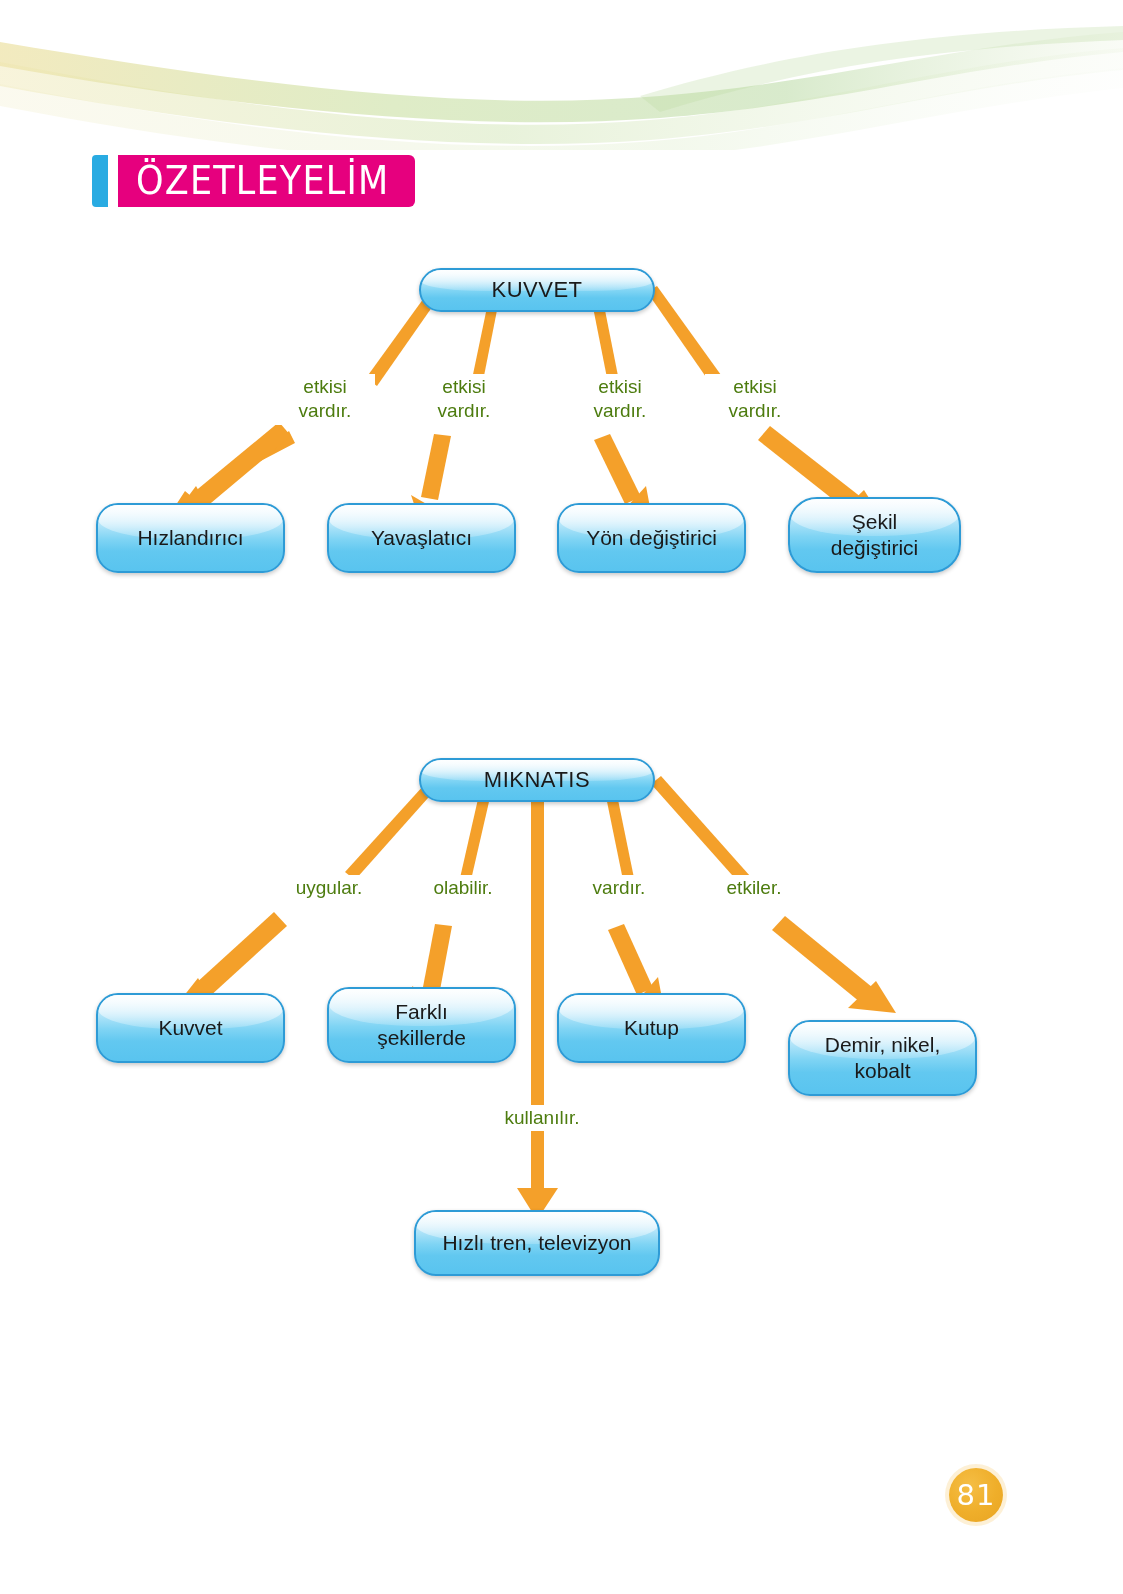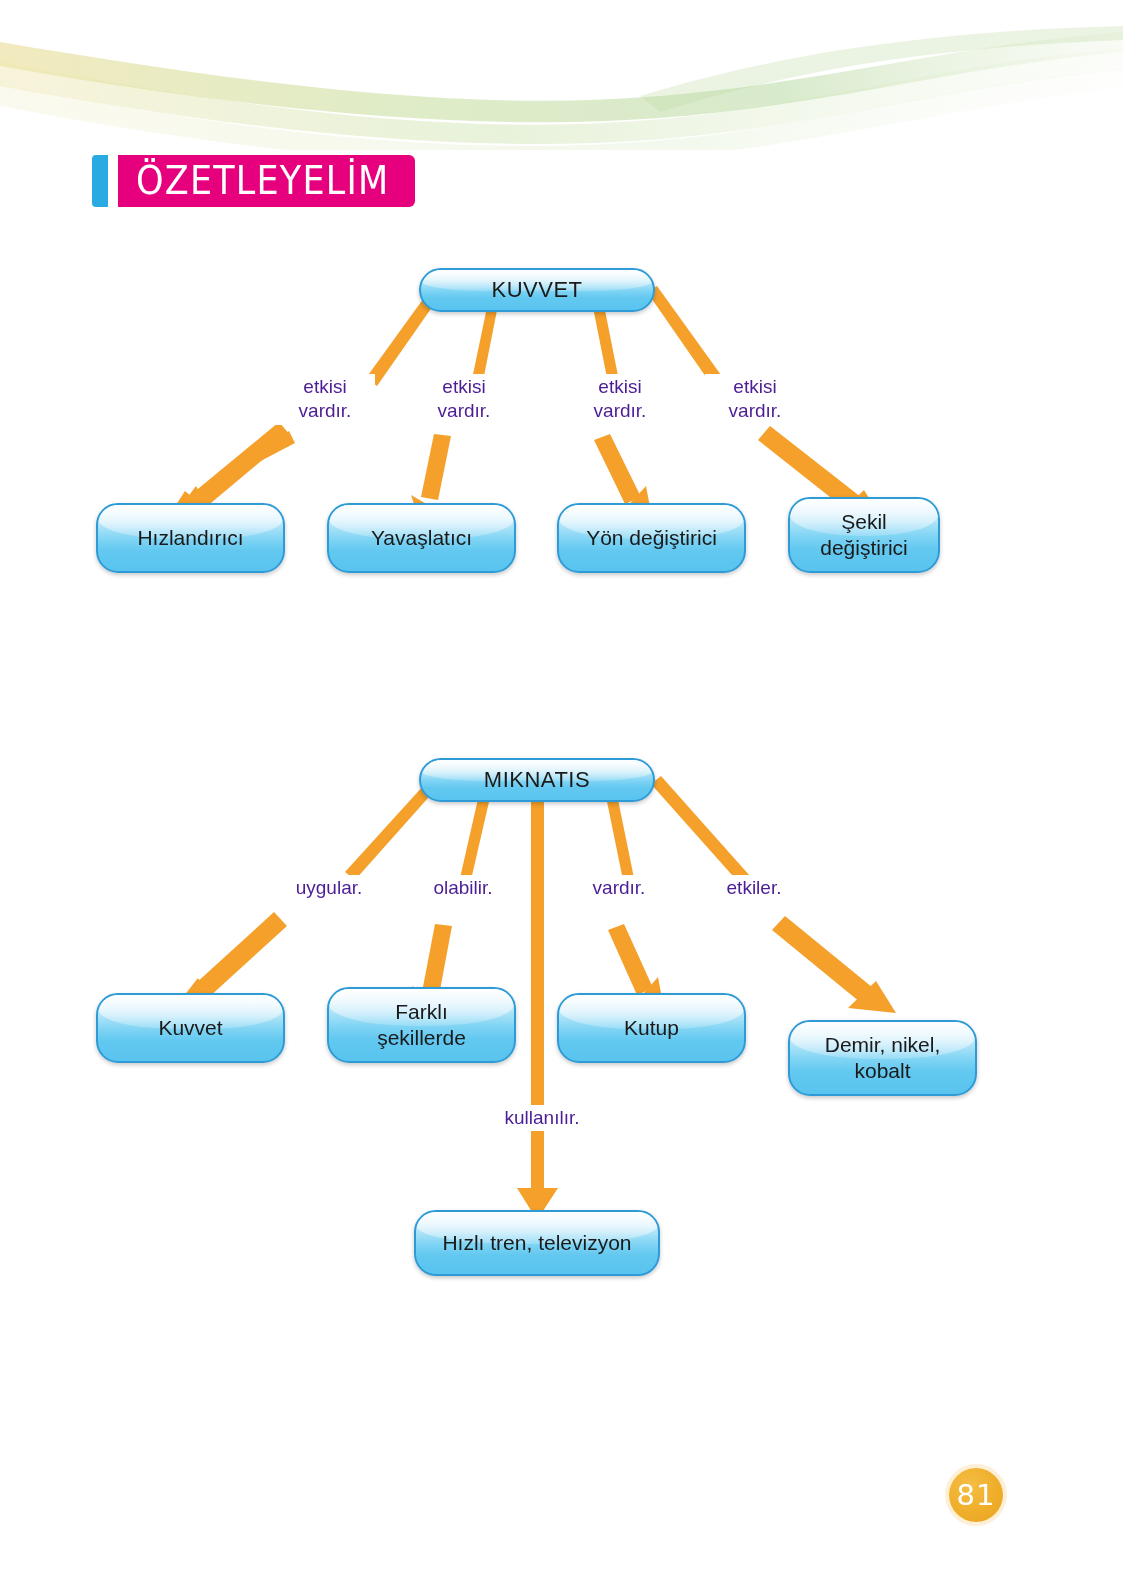--- a/index.html
+++ b/index.html
@@ -56,21 +56,21 @@
   }
   .node .label{position:relative;z-index:2;padding:0 10px;line-height:1.22;}
   .node.root{border-radius:26px;}
   .node.root .gloss{border-radius:24px 24px 60% 60%/24px 24px 22px 22px;}
   .node.root .label{font-size:22px;letter-spacing:0.5px;}
   .node.leaf .label{font-size:21px;}
 
   
   .edge-label{
     position:absolute;z-index:4;
-    font-size:19px;color:#4c1d95;text-align:center;
+    font-size:19px;color:#4d7c0f;text-align:center;
     line-height:1.28;white-space:pre-line;
     background:#ffffff;padding:1px 5px;
   }
 
   
   .page-num{
     position:absolute;left:949px;top:1468px;
     width:54px;height:54px;border-radius:50%;
     background:radial-gradient(circle at 38% 32%,#F5BE45 0%,#EFAE2A 55%,#E8A423 100%);
     box-shadow:0 0 0 4px rgba(244,186,70,0.22);
@@ -165,21 +165,21 @@
       <span class="label">Hızlandırıcı</span>
     </div>
     <div class="node leaf" style="left:327px;top:253px;width:189px;height:70px;">
       <span class="gloss"></span>
       <span class="label">Yavaşlatıcı</span>
     </div>
     <div class="node leaf" style="left:557px;top:253px;width:189px;height:70px;">
       <span class="gloss"></span>
       <span class="label">Yön değiştirici</span>
     </div>
-    <div class="node leaf" style="left:788px;top:247px;width:152px;height:76px;">
+    <div class="node leaf" style="left:788px;top:247px;width:173px;height:76px;border-radius:29px;">
       <span class="gloss"></span>
       <span class="label" style="white-space:pre-line;">Şekil
 değiştirici</span>
     </div>
   </div>
 
   <div class="diagram" style="top:740px;height:560px;padding-left:34px;">
     <svg class="svg-layer" viewBox="0 0 1123 560">
       <g fill="#F4A02A">
 

